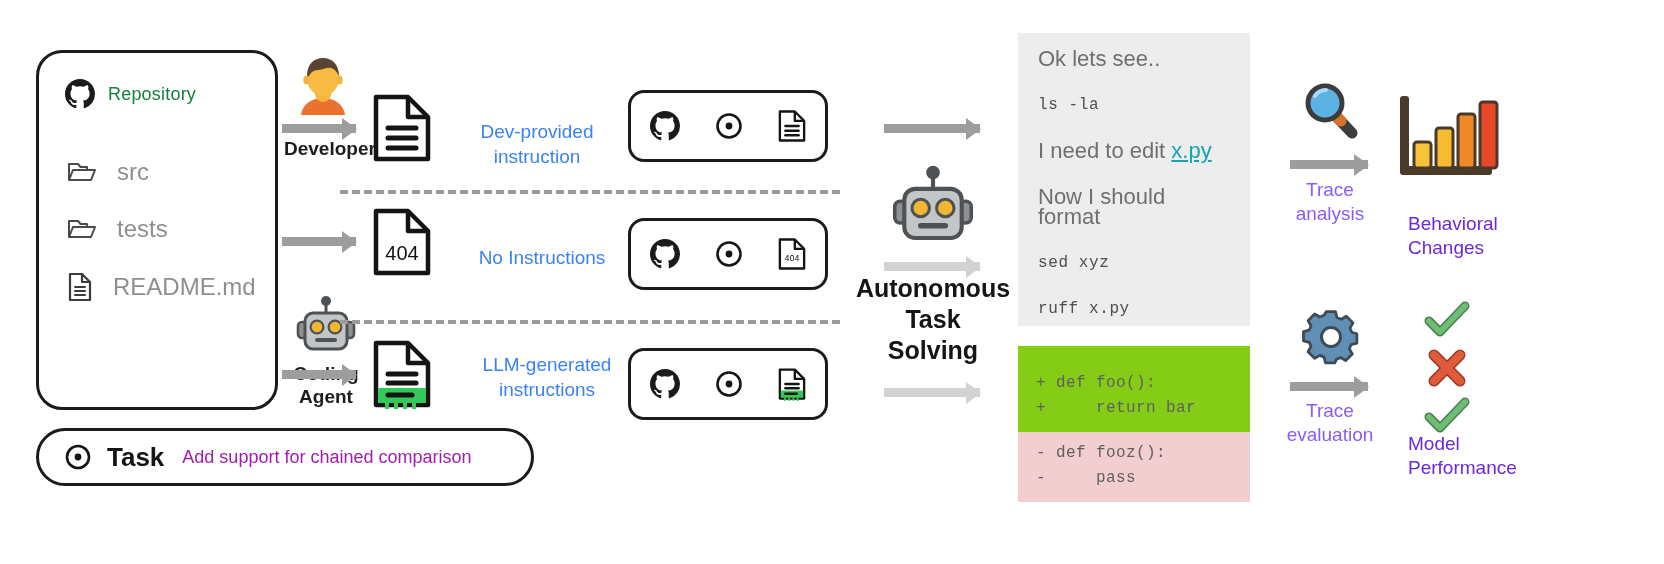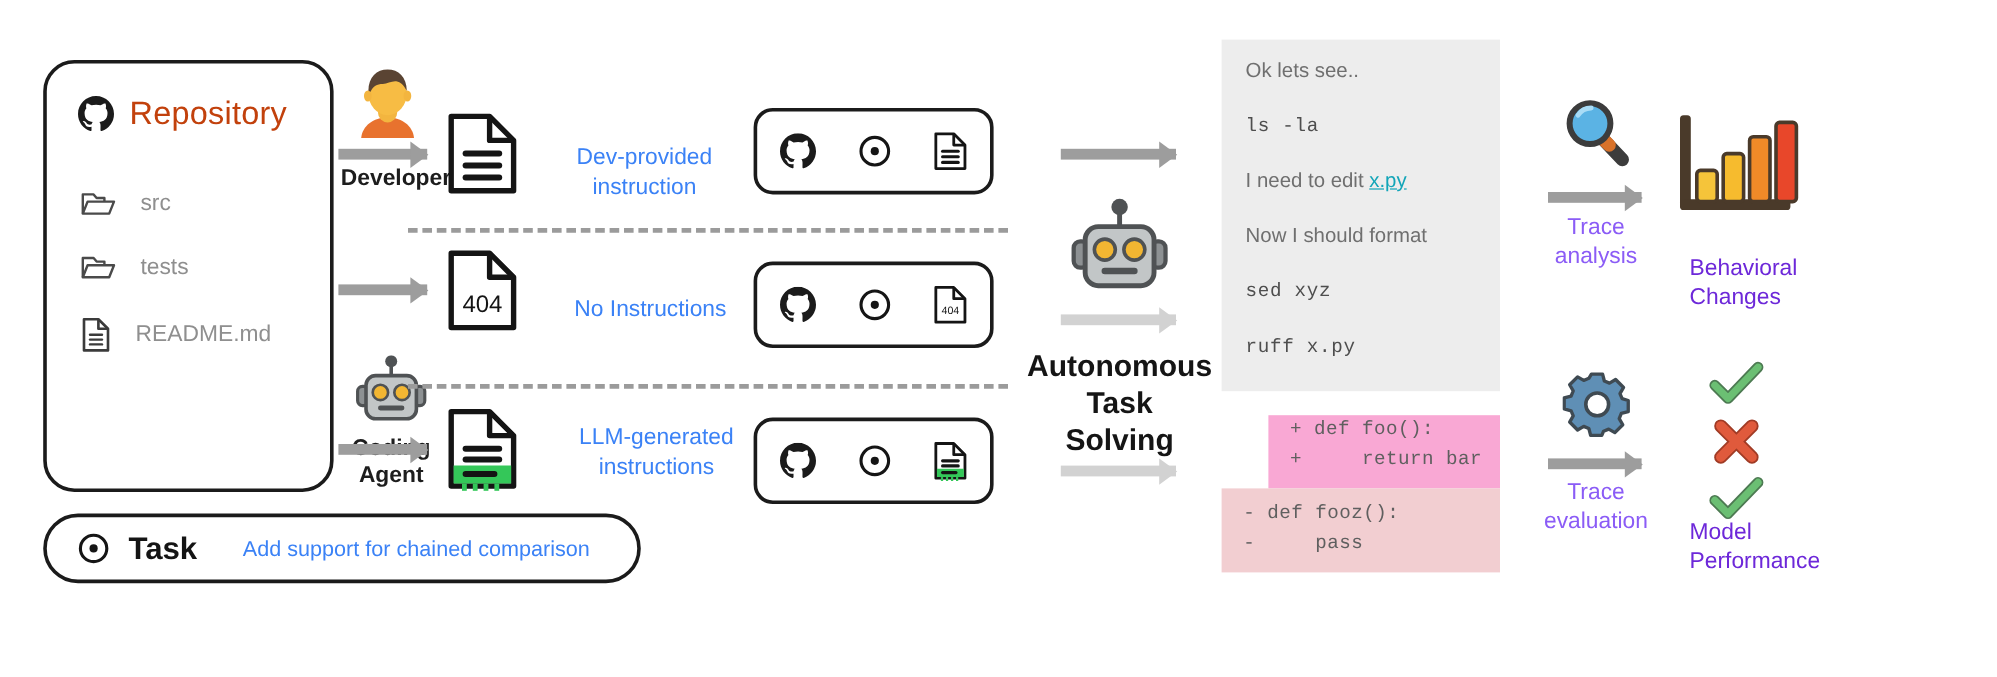--- a/index.html
+++ b/index.html
@@ -13,33 +13,33 @@
   .stage{position:relative;width:1664px;height:564px;}
   .abs{position:absolute;}
 
   
   .repo-card{
     left:36px;top:50px;width:242px;height:360px;
     border:3px solid #1b1b1b;border-radius:26px;background:#fff;
     box-sizing:border-box;
   }
   .repo-head{position:absolute;left:26px;top:26px;display:flex;align-items:center;gap:13px;}
-  .repo-title{font-size:27px;color:#c2410c;font-weight:normal;letter-spacing:.2px;}
+  .repo-title{font-size:18px;color:#15803d;font-weight:normal;letter-spacing:.2px;}
   .repo-list{position:absolute;left:28px;top:105px;display:flex;flex-direction:column;gap:29px;}
   .repo-row{display:flex;align-items:center;gap:20px;}
-  .repo-row .nm{font-size:19px;color:#8f8f8f;}
+  .repo-row .nm{font-size:24px;color:#8f8f8f;}
 
   
   .task-pill{
     left:36px;top:428px;width:498px;height:58px;
     border:3px solid #1b1b1b;border-radius:30px;background:#fff;
     box-sizing:border-box;display:flex;align-items:center;gap:14px;padding-left:24px;
   }
   .task-word{font-size:26px;color:#141414;font-weight:bold;}
-  .task-desc{font-size:18px;color:#3b82f6;margin-left:24px;}
+  .task-desc{font-size:18px;color:#a21caf;margin-left:4px;}
 
   
   .arrow{position:absolute;height:9px;background:#9d9d9d;}
   .arrow:after{
     content:"";position:absolute;right:-1px;top:50%;transform:translateY(-50%);
     border-left:15px solid #9d9d9d;border-top:11px solid transparent;border-bottom:11px solid transparent;
   }
   .arrow.light{background:#d2d2d2;}
   .arrow.light:after{border-left-color:#d2d2d2;}
 
@@ -67,27 +67,27 @@
   
   .robot-cap{
     font-size:25px;color:#151515;font-weight:bold;text-align:center;line-height:31px;width:176px;
   }
 
   
   .trace{
     left:1018px;top:33px;width:232px;height:293px;background:#ededed;
     box-sizing:border-box;padding:16px 20px 0 20px;
   }
-  .trace-line{font-size:17px;color:#6f6f6f;line-height:20px;margin-bottom:26px;font-family:"Liberation Sans",sans-serif;}
+  .trace-line{font-size:22px;color:#6f6f6f;line-height:20px;margin-bottom:26px;font-family:"Liberation Sans",sans-serif;}
   .trace-line.mono{font-family:"Liberation Mono",monospace;font-size:16px;color:#4e4e4e;letter-spacing:.6px;}
   .lnk{color:#12a5b8;text-decoration:underline;}
 
   
   .diff{left:1018px;top:346px;width:232px;}
-  .diff-add{background:#f9a8d4;padding:0 18px 11px 18px;margin-left:39px;}
+  .diff-add{background:#84cc16;padding:25px 18px 11px 18px;}
   .diff-del{background:#f2ced1;padding:9px 3px 11px 18px;}
   .diff-line{
     font-family:"Liberation Mono",monospace;font-size:16px;color:#5f5f5f;
     line-height:25px;white-space:pre;letter-spacing:.4px;
   }
 
   
   .step-cap{font-size:19px;color:#8b5cf6;text-align:center;line-height:24px;}
   .out-cap{font-size:19px;color:#6d28d9;line-height:24px;}
 </style>
@@ -327,21 +327,21 @@
       <circle cx="30" cy="5" r="5" fill="#4f5254"></circle>
       <rect x="28.5" y="8" width="3" height="9" fill="#4f5254"></rect>
       <rect x="2" y="26" width="9" height="16" rx="4" fill="#8d9193" stroke="#4f5254" stroke-width="2.6"></rect>
       <rect x="49" y="26" width="9" height="16" rx="4" fill="#8d9193" stroke="#4f5254" stroke-width="2.6"></rect>
       <rect x="9" y="17" width="42" height="36" rx="8" fill="#c2c6c7" stroke="#4f5254" stroke-width="3"></rect>
       <circle cx="21" cy="31" r="6.4" fill="#f2b632" stroke="#4f5254" stroke-width="2.2"></circle>
       <circle cx="39" cy="31" r="6.4" fill="#f2b632" stroke="#4f5254" stroke-width="2.2"></circle>
       <rect x="19" y="42" width="22" height="4" rx="2" fill="#4f5254"></rect>
     </svg>
   </div>
-  <div class="abs robot-cap" style="left:845px;top:290px;">
+  <div class="abs robot-cap" style="left:845px;top:273px;">
     <div>Autonomous</div>
     <div>Task</div>
     <div>Solving</div>
   </div>
 
   <div class="abs trace">
     <div class="trace-line">Ok lets see..</div>
     <div class="trace-line mono">ls -la</div>
     <div class="trace-line"><span>I need to edit </span><span class="lnk">x.py</span></div>
     <div class="trace-line">Now I should format</div>

